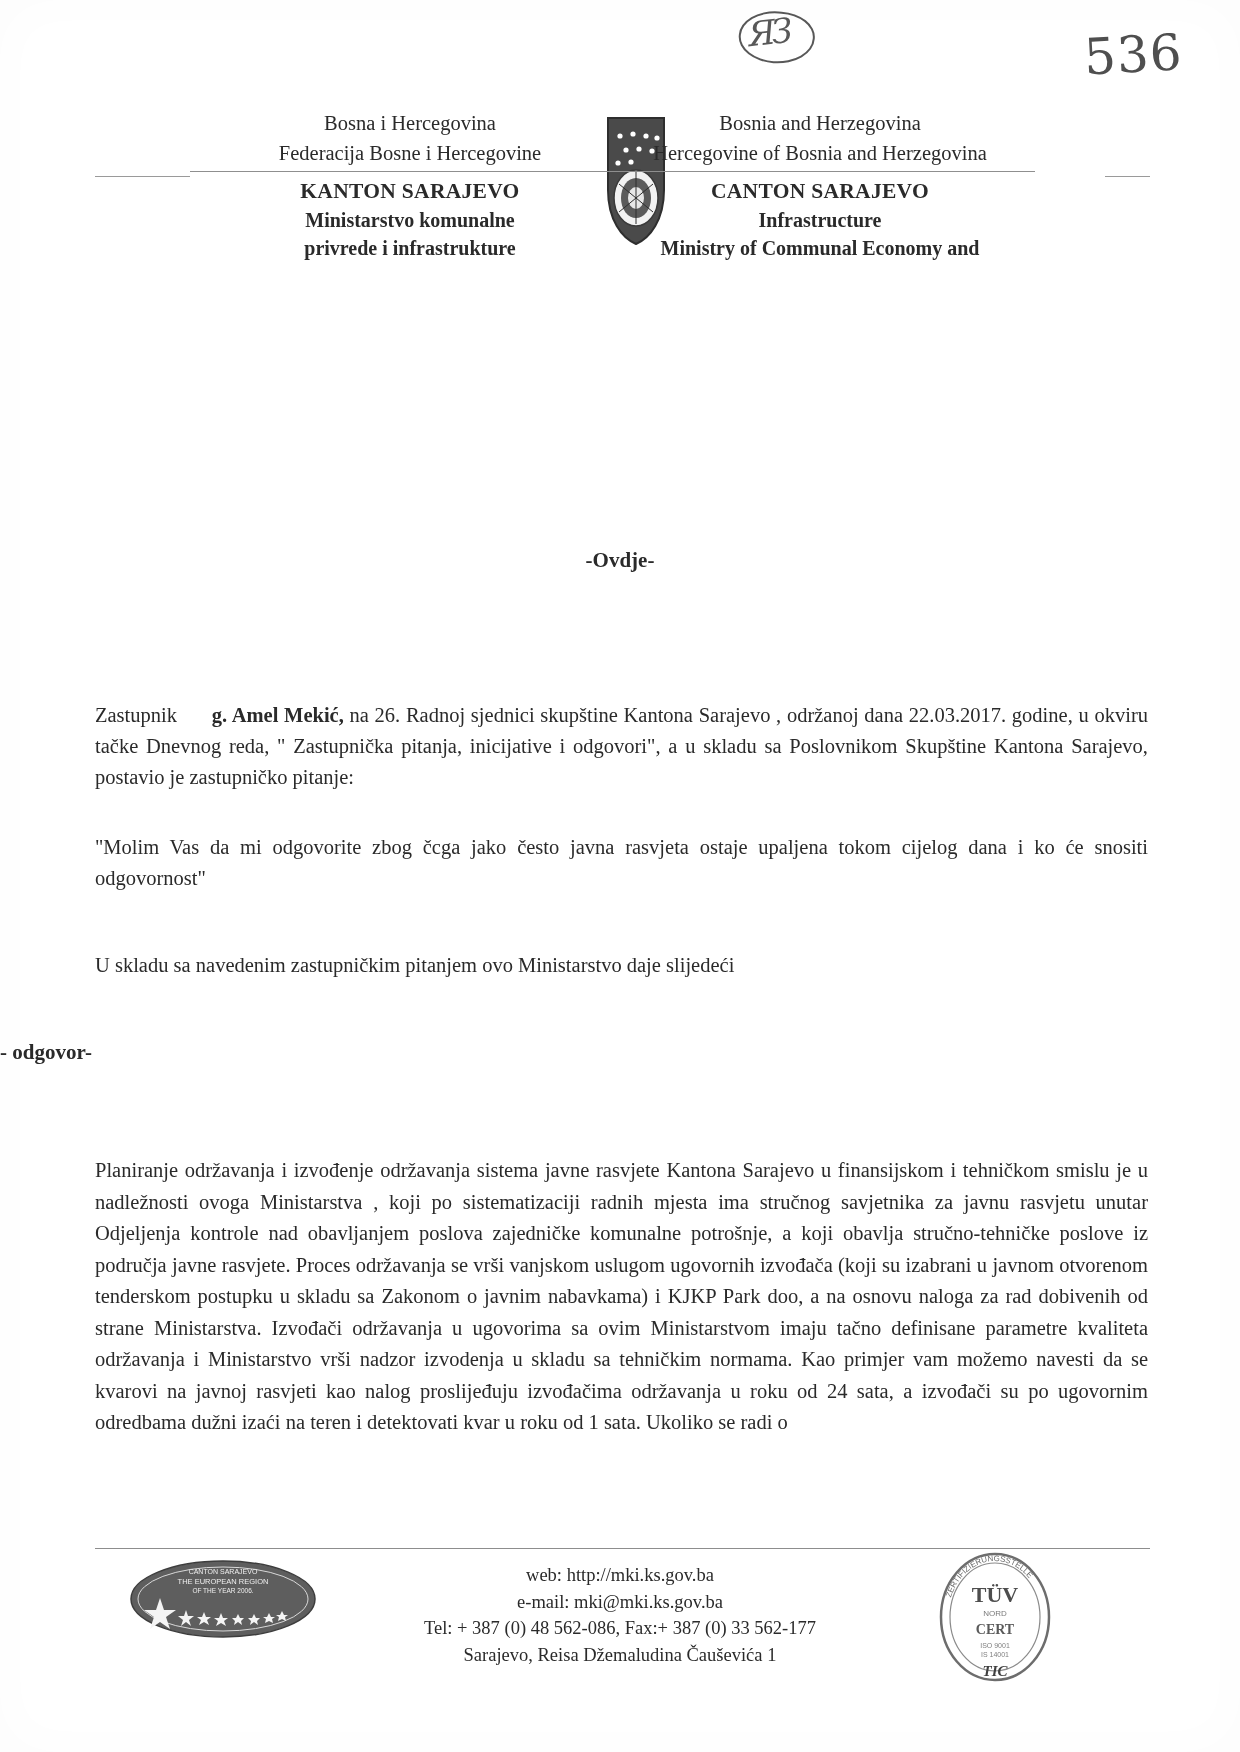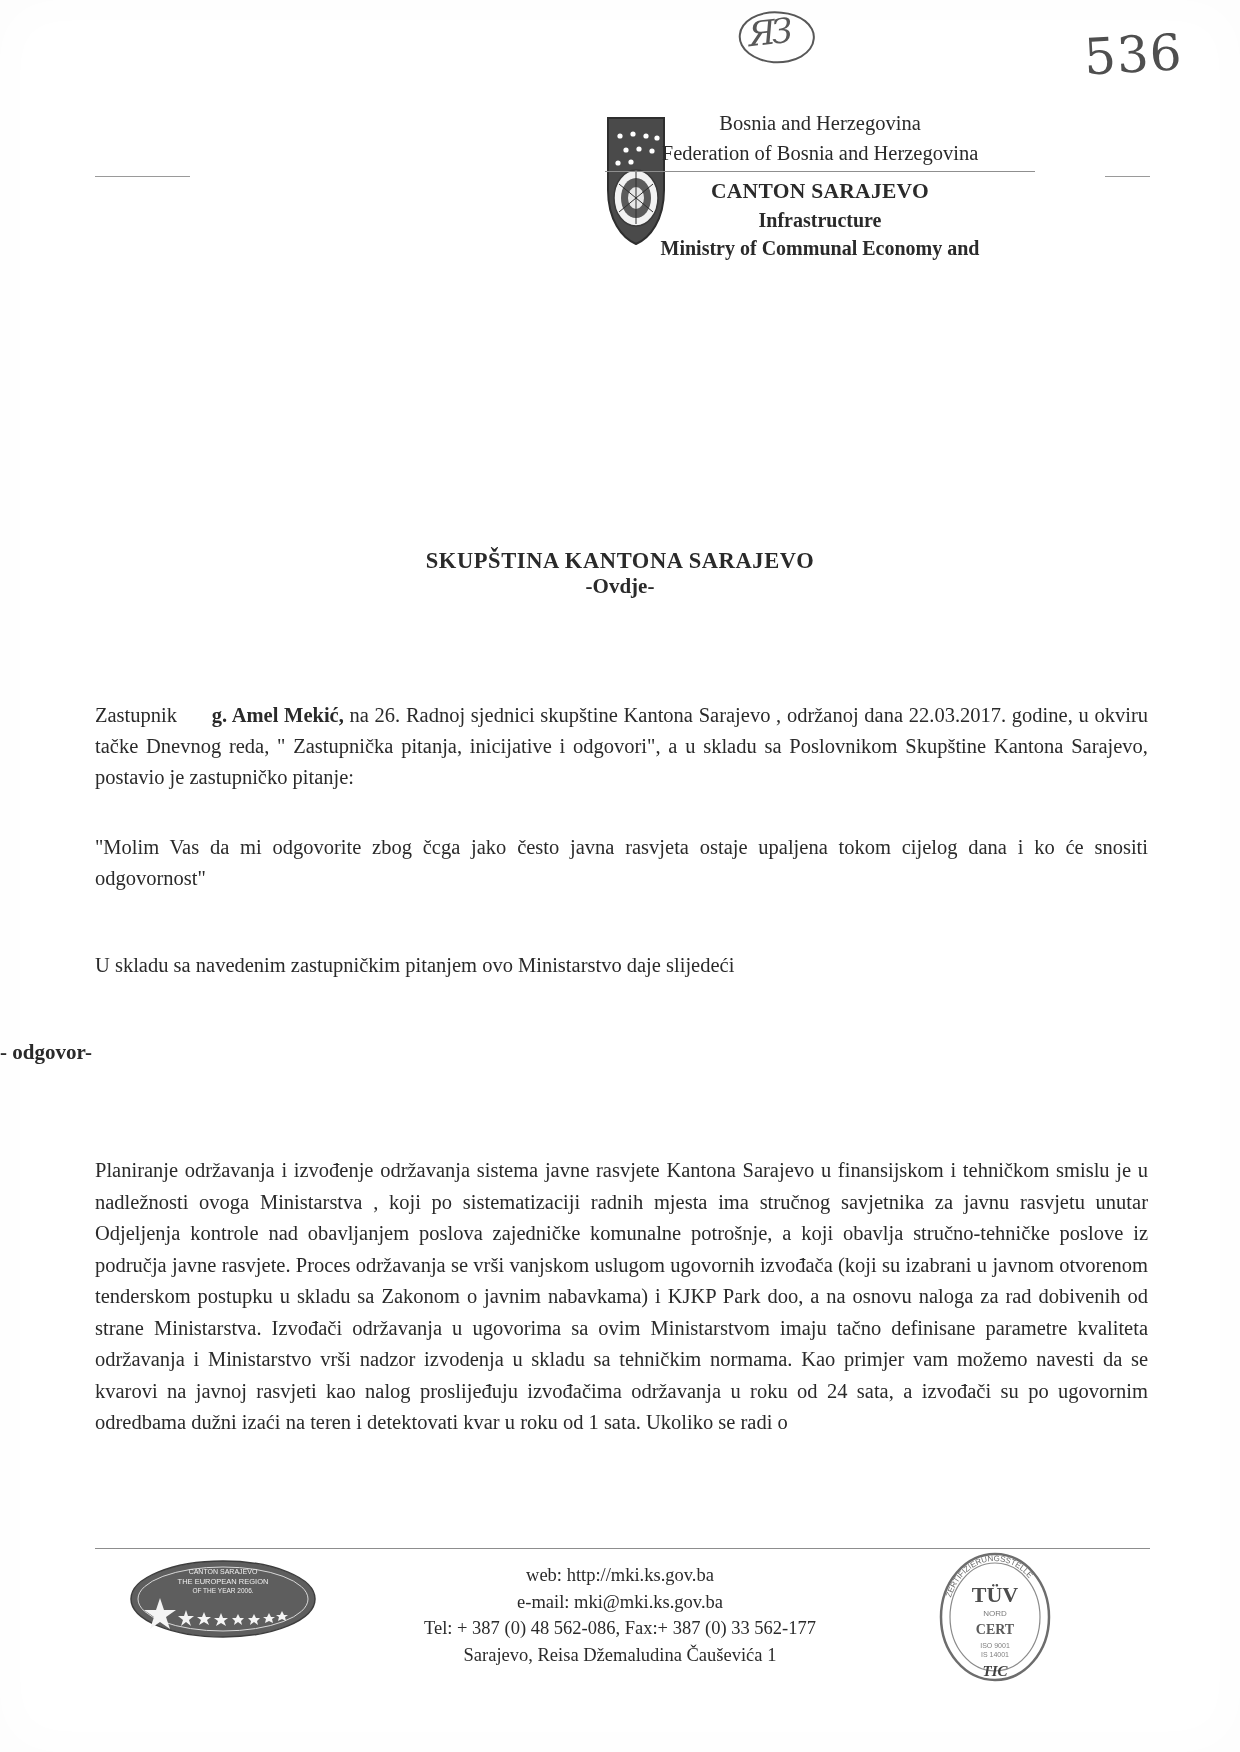--- a/index.html
+++ b/index.html
@@ -228,20 +228,28 @@
     <span class="ring"></span>
     <span class="gl">ЯЗ</span>
   </div>
   <div class="hand-number">536</div>
 
   <div class="letterhead">
 
     <div class="rule-left-stub"></div>
     <div class="rule-right-stub"></div>
 
+    <div class="lh-col lh-left">
+      <div class="lh-line1">Bosna i Hercegovina</div>
+      <div class="lh-line2">Federacija Bosne i Hercegovine</div>
+      <div class="lh-rule"></div>
+      <div class="lh-big">KANTON SARAJEVO</div>
+      <div class="lh-sub">Ministarstvo komunalne</div>
+      <div class="lh-sub">privrede i infrastrukture</div>
+    </div>
 
     <div class="coa">
       <svg class="shield" viewBox="0 0 72 130" xmlns="http://www.w3.org/2000/svg">
         <path d="M8 2 L64 2 L64 74 C64 104 50 122 36 128 C22 122 8 104 8 74 Z" fill="#4a4a4a" stroke="#2e2e2e" stroke-width="2"></path>
         <g fill="#ffffff">
           <circle cx="20" cy="20" r="2.6"></circle>
             <circle cx="33" cy="18" r="2.6"></circle>
           <circle cx="46" cy="20" r="2.6"></circle>
             <circle cx="57" cy="22" r="2.6"></circle>
           <circle cx="26" cy="34" r="2.6"></circle>
@@ -256,31 +264,30 @@
         <g stroke="#2f2f2f" stroke-width="1">
           <line x1="36" y1="56" x2="36" y2="108"></line>
           <line x1="19" y1="68" x2="53" y2="96"></line>
           <line x1="19" y1="96" x2="53" y2="68"></line>
         </g>
       </svg>
     </div>
 
     <div class="lh-col lh-right">
       <div class="lh-line1">Bosnia and Herzegovina</div>
-      <div class="lh-line2">Federation of Bosnia and Herzegovina</div>
+      <div class="lh-line2">Hercegovine of Bosnia and Herzegovina</div>
       <div class="lh-rule"></div>
       <div class="lh-big">CANTON SARAJEVO</div>
       <div class="lh-sub">Infrastructure</div>
       <div class="lh-sub">Ministry of Communal Economy and</div>
     </div>
   </div>
 
 
   <div class="addressee">
-    <div class="a1">SKUPŠTINA KANTONA SARAJEVO</div>
     <div class="a2">-Ovdje-</div>
   </div>
 
   <div class="body-p p-intro"><span>Zastupnik </span><b class="nm">g. Amel Mekić,</b><span> na 26. Radnoj sjednici skupštine Kantona Sarajevo , održanoj dana 22.03.2017. godine, u okviru tačke Dnevnog reda, " Zastupnička pitanja, inicijative i odgovori", a u skladu sa Poslovnikom Skupštine Kantona Sarajevo, postavio je zastupničko pitanje:</span></div>
 
   <div class="body-p p-quote">"Molim Vas da mi odgovorite zbog čcga jako često javna rasvjeta ostaje upaljena tokom cijelog dana i ko će snositi odgovornost"</div>
 
   <div class="body-p p-inskl">U skladu sa navedenim zastupničkim pitanjem ovo Ministarstvo daje slijedeći</div>
 
   <div class="answer-head">- odgovor-</div>

